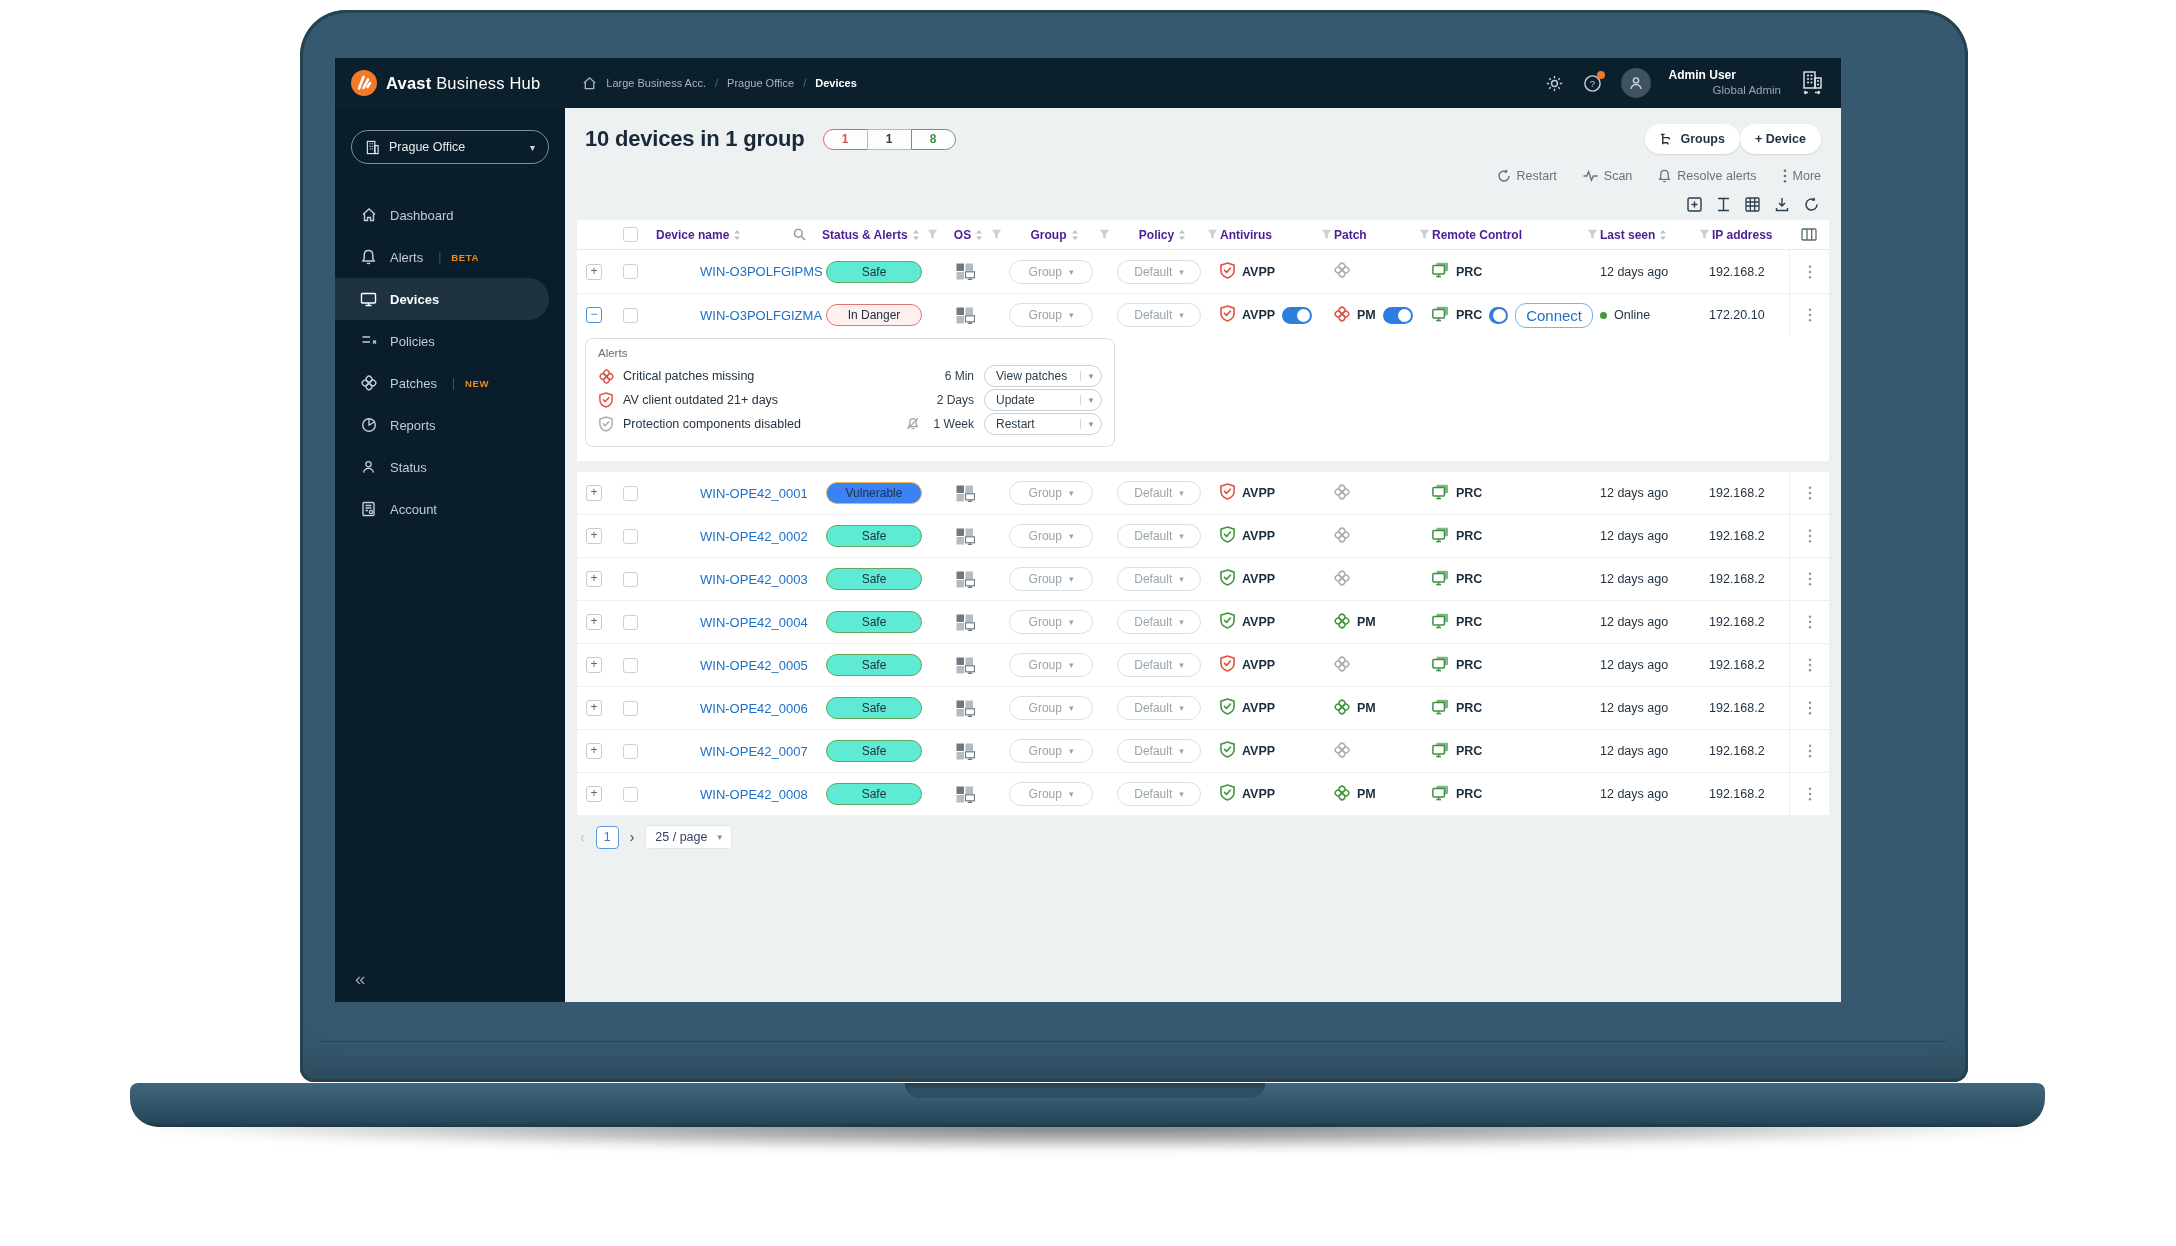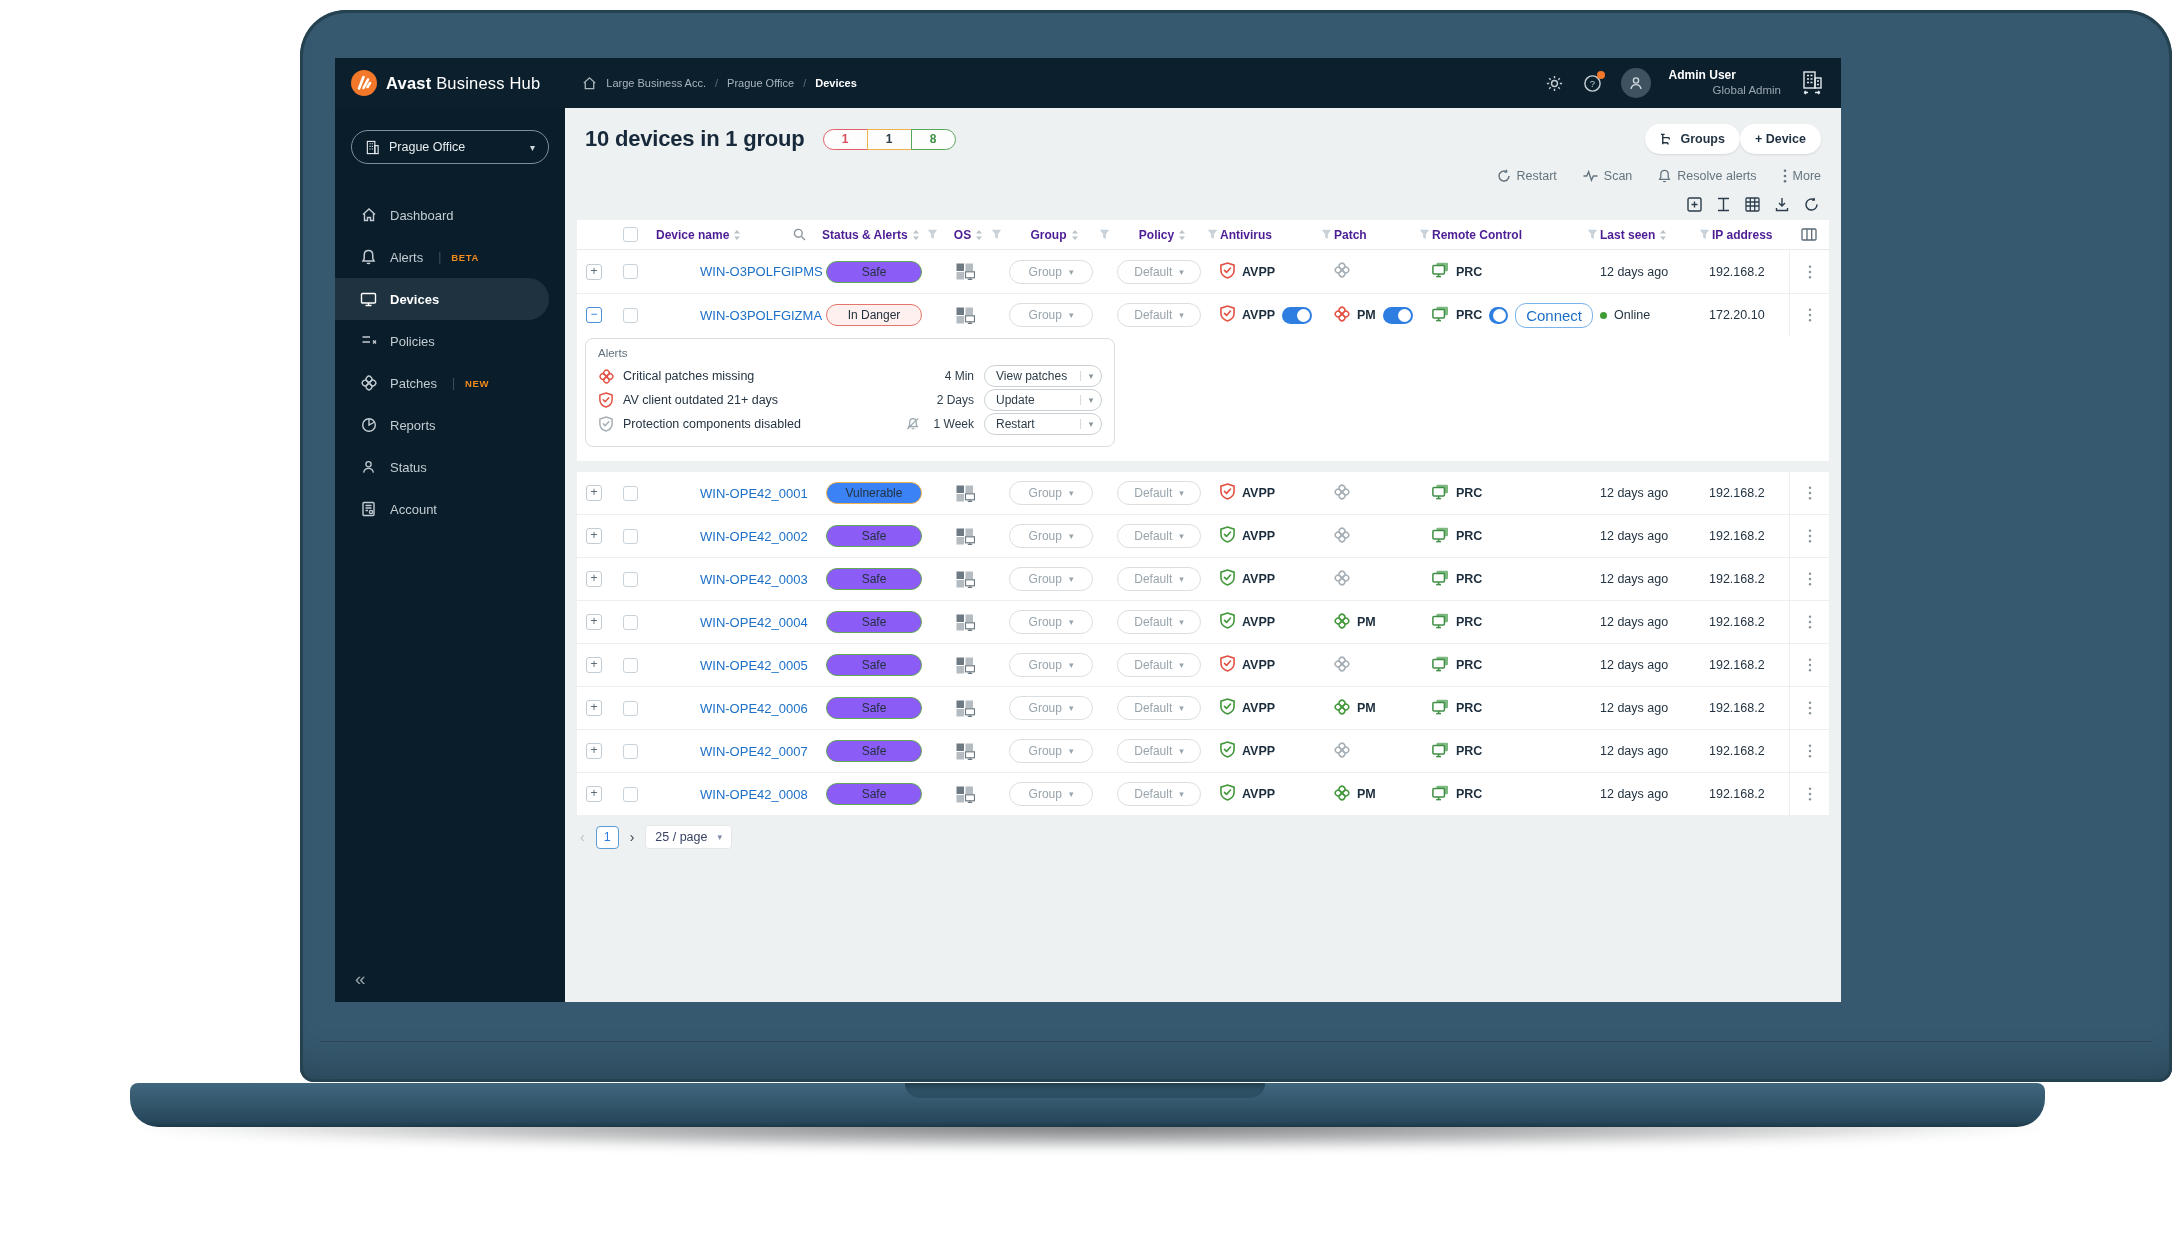--- a/index.html
+++ b/index.html
@@ -2,21 +2,21 @@
 <html><head>
 <meta charset="utf-8">
 <style>
   * { margin:0; padding:0; box-sizing:border-box; }
   html,body { background:#ffffff; }
   body { font-family:"Liberation Sans", sans-serif; }
 
   .stage { position:relative; width:2176px; height:1246px; background:#fff; overflow:hidden; }
 
   
-  .laptop-lid { position:absolute; left:300px; top:10px; width:1872px; height:1072px;
+  .laptop-lid { position:absolute; left:300px; top:10px; width:1668px; height:1072px;
     background:linear-gradient(180deg,#2e5066 0%, #36596f 8%, #36596f 86%, #30526а 100%);
     background-color:#36596f;
     border-radius:46px 46px 14px 14px;
     box-shadow:inset 0 0 0 3px #24424f, inset 0 -40px 40px -30px rgba(0,0,0,.25);
   }
   .hinge-seam { position:absolute; left:20px; right:20px; bottom:40px; height:1px; background:rgba(0,0,0,.18); }
   .laptop-shadow { position:absolute; left:140px; top:1102px; width:1900px; height:48px;
     background:radial-gradient(ellipse at center, rgba(5,10,14,.55) 0%, rgba(5,10,14,.25) 45%, rgba(5,10,14,0) 72%);
     filter:blur(5px); }
   .laptop-base { position:absolute; left:130px; top:1083px; width:1915px; height:44px;
@@ -106,21 +106,21 @@
     border-top:1px solid #edf0f2; font-size:12.5px; }
   .trow:first-of-type { border-top:none; }
   .cell-expand { display:flex; justify-content:center; }
   .expand-box { width:16px; height:16px; border:1.2px solid #c3ccd3; border-radius:3px; background:#fff; color:#5a6a75;
     font-size:12px; line-height:13px; text-align:center; cursor:pointer; }
   .expand-box.minus { border-color:#4a90d9; color:#2e7de0; }
   .cell-name { padding-left:7px; }
   .device-link { color:#1d70c8; text-decoration:none; font-size:13px; cursor:pointer; white-space:nowrap;margin-left:44px; }
   .status-pill { width:96px; height:22px; border-radius:12px; border:1.2px solid; margin:0 auto;
     display:flex; align-items:center; justify-content:center; font-size:12px; color:#22323e; }
-  .status-pill.safe   { background:#8b5cf6; border-color:#63a857; }
+  .status-pill.safe   { background:#5eead4; border-color:#63a857; }
   .status-pill.danger { background:#fdf0ee; border-color:#e4756a; }
   .status-pill.warn   { background:#3b82f6; border-color:#edb14e; }
   .cell-os { display:flex; justify-content:center; }
   .dd-pill { height:24px; width:84px; border:1px solid #d9dfe3; border-radius:13px; background:#fff; margin:0 auto;
     display:flex; align-items:center; justify-content:center; gap:7px; color:#98a4ac; font-size:12px; cursor:pointer; }
   .dd-pill .chev { font-size:9px; }
   .cell-av, .cell-patch, .cell-rc { display:flex; align-items:center; gap:7px; padding-left:7px; }
   .feat-label { font-weight:bold; font-size:12.5px; color:#1b2d3d; }
   .sev-red { color:#e25143; } .sev-green { color:#43973b; } .sev-gray { color:#a6afb5; }
   .toggle { width:30px; height:17px; border-radius:9px; background:#2e7de0; position:relative; display:inline-block; cursor:pointer; }
@@ -755,21 +755,21 @@
                               <circle cx="5.3" cy="5.3" r="2.9"></circle>
                               <circle cx="10.7" cy="5.3" r="2.9"></circle>
                               <circle cx="5.3" cy="10.7" r="2.9"></circle>
                               <circle cx="10.7" cy="10.7" r="2.9"></circle>
                             </g>
                           </svg>
                         </span>
     <span class="alert-text">Critical patches missing</span>
     <span class="alert-right">
 
-      <span class="alert-time">4 Min</span>
+      <span class="alert-time">6 Min</span>
       <span class="action-split">
         <span class="action-label">View patches</span>
         <span class="action-chev">▾</span>
       </span>
     </span>
   </div>
 
   <div class="alert-row">
     <span class="alert-ico sev-red">
                           <svg width="14" height="16" viewBox="0 0 16 18">

